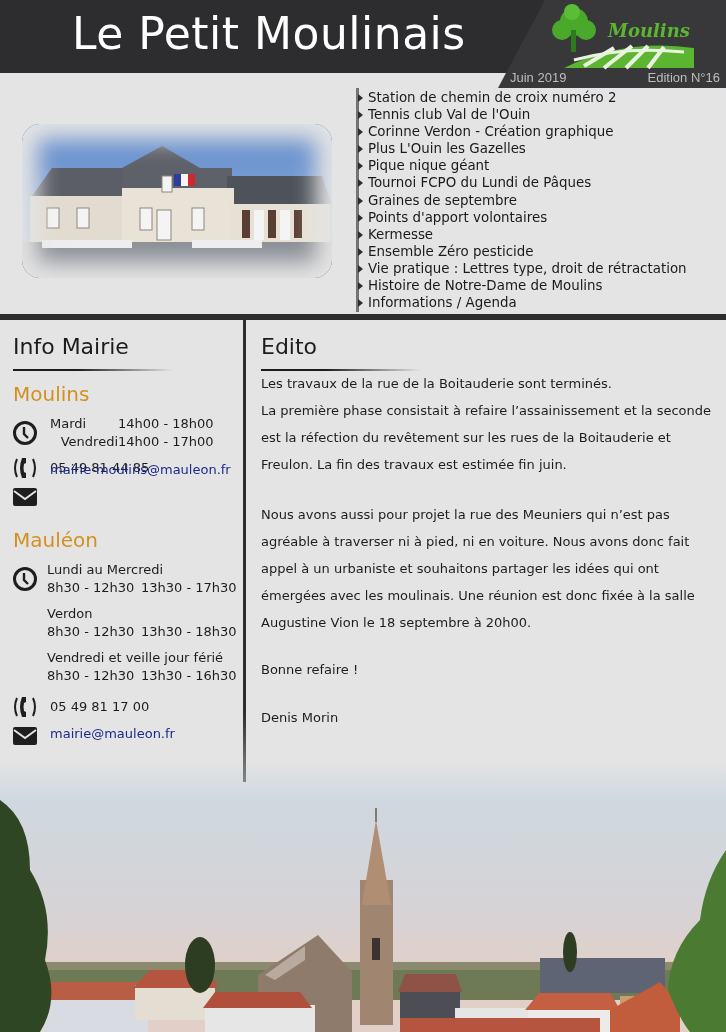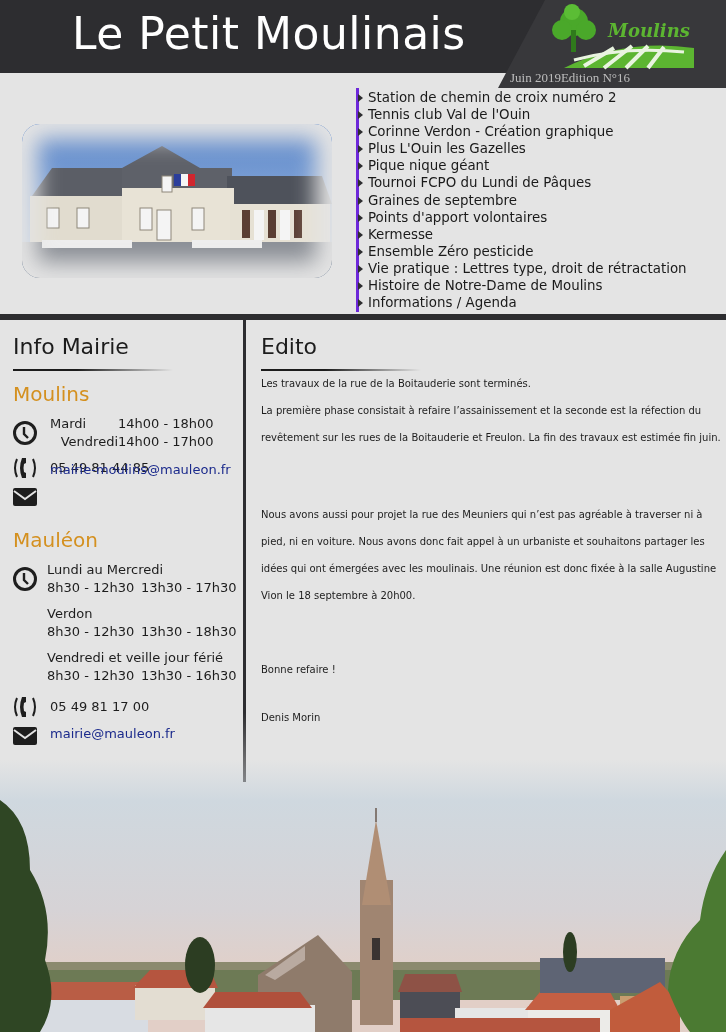--- a/index.html
+++ b/index.html
@@ -28,38 +28,38 @@
   .logo {
     position: absolute; left: 544px; top: 2px; width: 160px; height: 70px;
   }
   .logo-text {
     position: absolute; left: 608px; top: 20px;
     font-family: "DejaVu Serif", serif; font-style: italic; font-weight: bold;
     font-size: 18px; color: #5cb531;
   }
   .edition-row {
     position: absolute; left: 510px; top: 70px; width: 210px;
-    font-size: 13px; color: #bdbdbd; display: flex; 
-    font-family: Liberation Serif, serif;
+    font-size: 13px; color: #bdbdbd; display: flex; justify-content: space-between;
+    font-family: Liberation Sans, sans-serif;
   }
   
   .photo-mairie {
     position: absolute; left: 22px; top: 124px; width: 310px; height: 154px;
     border-radius: 18px; overflow: hidden;
     box-shadow: 0 0 18px 14px rgba(228,228,228,0.95) inset;
   }
   .photo-mairie svg { display: block; }
   .photo-fade {
     position: absolute; inset: 0;
     box-shadow: inset 0 0 22px 16px #e4e4e4;
     border-radius: 18px;
   }
   .summary {
     position: absolute; left: 356px; top: 88px; width: 370px; height: 224px;
-    border-left: 3px solid #6d28d9;
+    border-left: 3px solid #737373;
   }
   .summary ul { list-style: none; padding-top: 1px; }
   .summary li {
     position: relative; font-size: 13.4px; line-height: 17.1px;
     padding-left: 9px; color: #1a1a1a; white-space: nowrap;
     font-family: "DejaVu Sans", sans-serif;
   }
   .summary li::before {
     content: ""; position: absolute; left: -1px; top: 5px;
     border-left: 5px solid #2d2d30; border-top: 4px solid transparent; border-bottom: 4px solid transparent;
@@ -89,21 +89,21 @@
   .info-text {
     position: absolute; font-size: 13px; color: #1d1d1d; line-height: 18px;
     font-family: "DejaVu Sans", sans-serif; white-space: nowrap;
   }
   .email {
     position: absolute; font-size: 13px; color: #1b2a8c;
     font-family: "DejaVu Sans", sans-serif;
   }
   .edito-text {
     position: absolute; left: 261px; width: 460px;
-    font-size: 10px; line-height: 27px; color: #1d1d1d;
+    font-size: 13px; line-height: 27px; color: #1d1d1d;
     font-family: "DejaVu Sans", sans-serif;
   }
   
   .landscape {
     position: absolute; left: 0; top: 760px; width: 726px; height: 272px;
   }
 </style>
 </head>
 <body>
 

